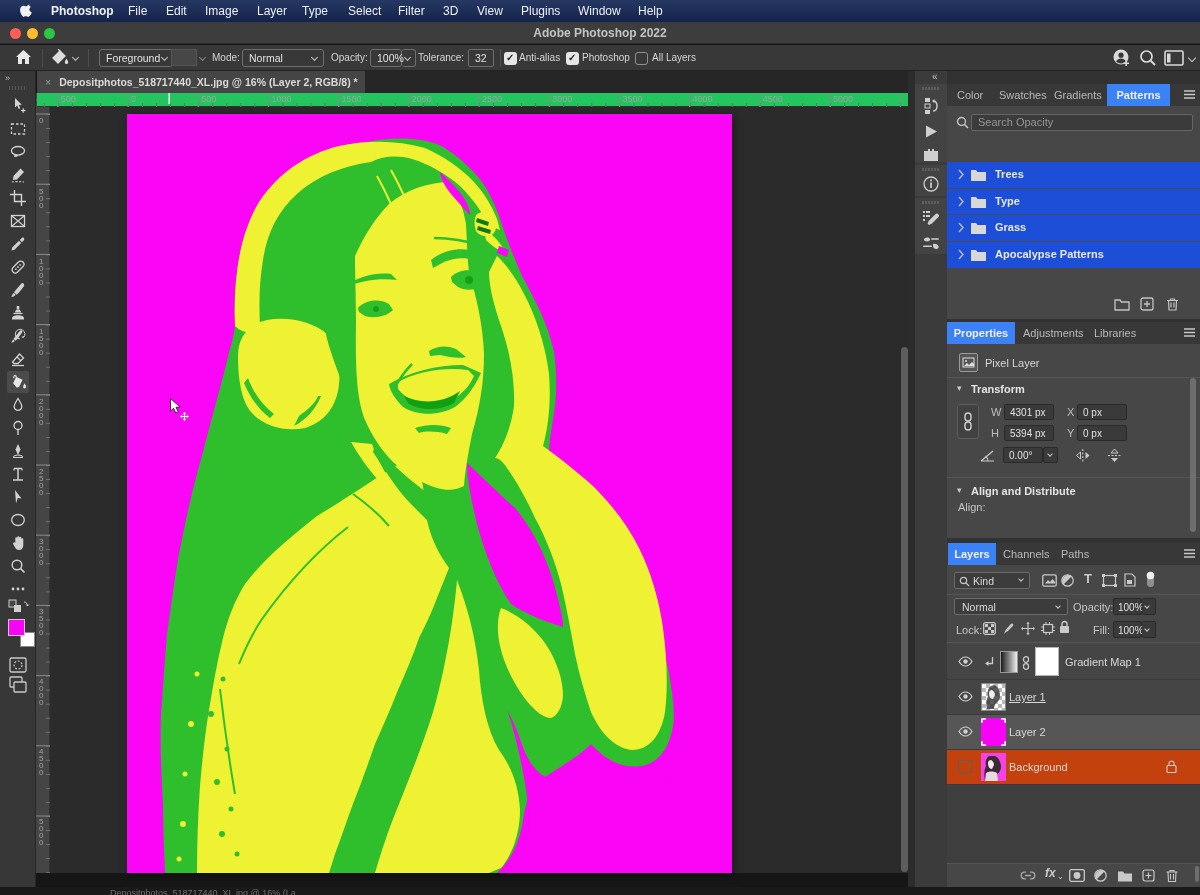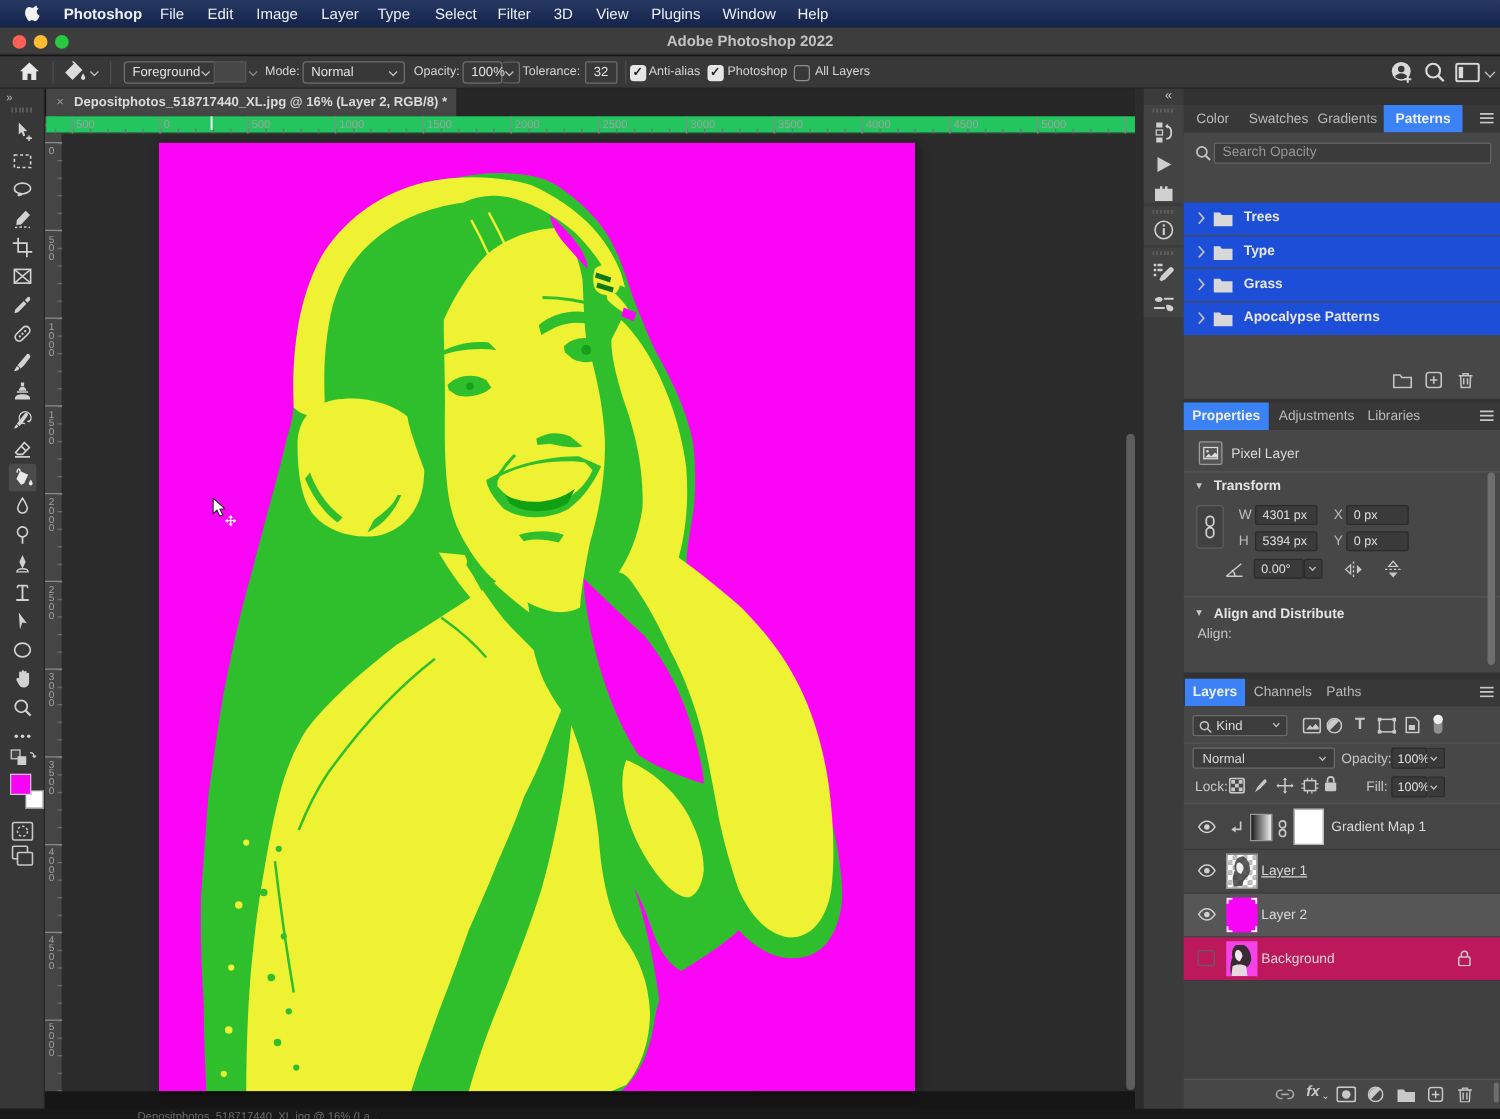--- a/index.html
+++ b/index.html
@@ -776,21 +776,21 @@
             </svg>
         <div class="abs" style="left:34px;top:3px;width:25px;height:28px;background:#f704f7">
           <svg width="25" height="28" viewBox="0 0 25 28">
                 <g stroke="#fff" stroke-width="1.6" fill="none">
                   <path d="M1 5V1h4M20 1h4v4M24 23v4h-4M5 27H1v-4"></path>
                 </g>
               </svg>
         </div>
         <span class="abs" style="left:62px;top:11px">Layer 2</span>
       </div>
-      <div class="abs" style="left:0;top:185px;width:253px;height:35px;background:#be185d;border-bottom:1px solid #3a3a3a">
+      <div class="abs" style="left:0;top:185px;width:253px;height:35px;background:#c2410c;border-bottom:1px solid #3a3a3a">
         <div class="abs" style="left:11px;top:10px;width:14px;height:13px;border:1px solid #5f5f5f;border-radius:2px"></div>
         <div class="abs" style="left:34px;top:3px;width:25px;height:28px;background:#f541e8;overflow:hidden">
           <svg width="25" height="28" viewBox="0 0 25 28">
                 <path d="M8 3C5 5 4 9 5 13c-2 4-2 10-1 15h9c0-3 1-5 3-7 2-1 4-4 4-7 0-5-3-10-6-11z" fill="#3a2a35"></path>
                 <path d="M10 7c2 1 3 3 3 5l-2 4c-2 0-4-2-4-5s1-4 3-4z" fill="#f7e7ef"></path>
                 <path d="M5 20c3-2 8-2 11 0l1 8H4z" fill="#e8d8e0"></path>
               </svg>
         </div>
         <span class="abs" style="left:62px;top:11px">Background</span>
         <svg class="abs" style="left:219px;top:10px" width="11" height="13" viewBox="0 0 11 13">

